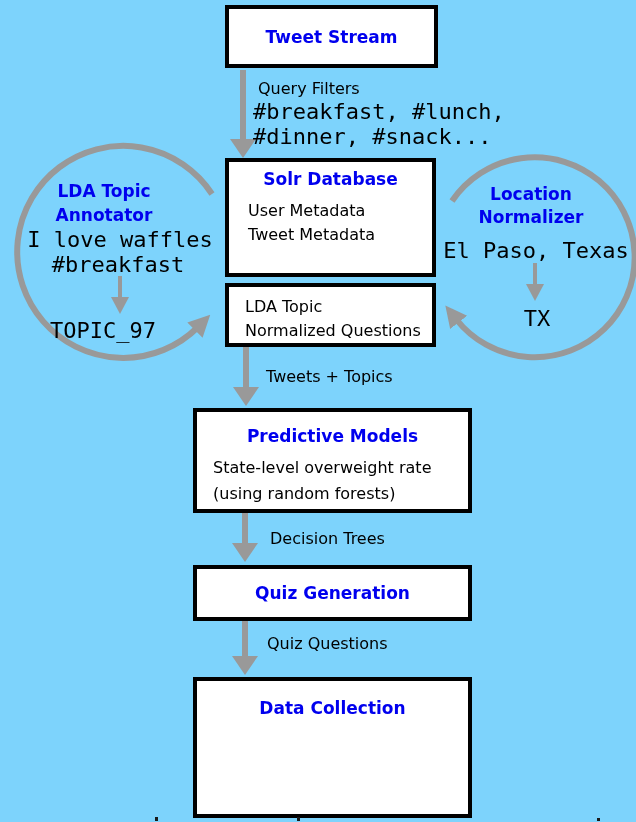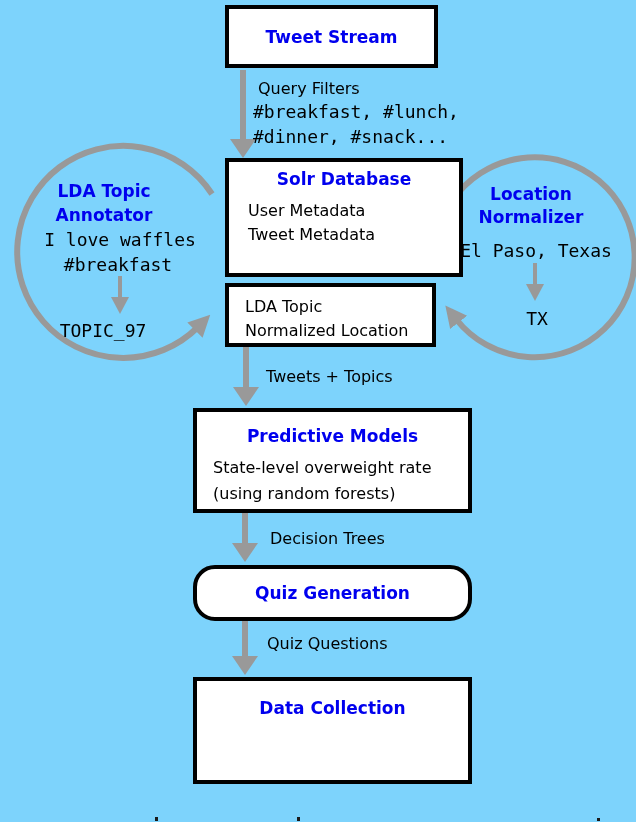--- a/index.html
+++ b/index.html
@@ -8,21 +8,21 @@
     font-family:"DejaVu Sans","Liberation Sans",sans-serif;color:#000;
     overflow:hidden;
   }
   #arrow-layer{position:absolute;left:0;top:0;width:636px;height:822px;pointer-events:none;}
   .box{position:absolute;background:#fff;border:4px solid #000;box-sizing:border-box;}
   .node-title{color:#0000EE;font-weight:bold;font-size:17px;text-align:center;white-space:nowrap;}
   .flex-center{display:flex;align-items:center;justify-content:center;}
   .box-lines{font-size:16px;line-height:24px;white-space:nowrap;}
   .box-lines.wide{line-height:26px;}
   .edge-label{position:absolute;font-size:16px;line-height:19px;white-space:nowrap;}
-  .mono{font-family:"DejaVu Sans Mono","Liberation Mono",monospace;font-size:18px;line-height:21px;white-space:nowrap;}
+  .mono{font-family:"DejaVu Sans Mono","Liberation Mono",monospace;font-size:22px;line-height:21px;white-space:nowrap;}
   .circle-line{position:absolute;text-align:center;white-space:nowrap;}
   .circle-title{color:#0000EE;font-weight:bold;font-size:17px;line-height:20px;}
   .frag{position:absolute;background:#1a1a1a;}
 </style>
 </head>
 <body>
 
 <div id="stage">
 
   <svg id="arrow-layer" width="636" height="822" viewBox="0 0 636 822" xmlns="http://www.w3.org/2000/svg">
@@ -67,32 +67,32 @@
   </svg>
 
   <div class="box flex-center" style="left:225px;top:5px;width:213px;height:63px;">
     <div class="node-title">Tweet Stream</div>
   </div>
 
   <div class="edge-label" style="left:258px;top:79px;">Query Filters</div>
   <div class="edge-label mono" style="left:253px;top:101px;">#breakfast, #lunch,</div>
   <div class="edge-label mono" style="left:253px;top:126px;">#dinner, #snack...</div>
 
-  <div class="box" style="left:225px;top:158px;width:238px;height:119px;">
+  <div class="box" style="left:225px;top:158px;width:211px;height:119px;">
     <div class="node-title" style="margin-top:7px;">Solr Database</div>
     <div class="box-lines" style="margin-top:10px;padding-left:19px;">
       <div>User Metadata</div>
       <div>Tweet Metadata</div>
     </div>
   </div>
 
   <div class="box" style="left:225px;top:283px;width:211px;height:64px;">
     <div class="box-lines" style="padding:8px 0 0 16px;">
       <div>LDA Topic</div>
-      <div>Normalized Location</div>
+      <div>Normalized Questions</div>
     </div>
   </div>
 
   <div class="circle-line circle-title" style="left:1px;top:181px;width:206px;">LDA Topic</div>
   <div class="circle-line circle-title" style="left:1px;top:205px;width:206px;">Annotator</div>
   <div class="circle-line mono" style="left:17px;top:229px;width:206px;">I love waffles</div>
   <div class="circle-line mono" style="left:15px;top:254px;width:206px;">#breakfast</div>
   <div class="circle-line mono" style="left:0px;top:320px;width:206px;">TOPIC_97</div>
 
   <div class="circle-line circle-title" style="left:431px;top:184px;width:200px;">Location</div>
@@ -105,27 +105,27 @@
   <div class="box" style="left:193px;top:408px;width:279px;height:105px;">
     <div class="node-title" style="margin-top:14px;">Predictive Models</div>
     <div class="box-lines wide" style="margin-top:9px;padding-left:16px;">
       <div>State-level overweight rate</div>
       <div>(using random forests)</div>
     </div>
   </div>
 
   <div class="edge-label" style="left:270px;top:529px;">Decision Trees</div>
 
-  <div class="box flex-center" style="left:193px;top:565px;width:279px;height:56px;border-radius:22px;">
+  <div class="box flex-center" style="left:193px;top:565px;width:279px;height:56px;">
     <div class="node-title">Quiz Generation</div>
   </div>
 
   <div class="edge-label" style="left:267px;top:634px;">Quiz Questions</div>
 
-  <div class="box" style="left:193px;top:677px;width:279px;height:107px;">
+  <div class="box" style="left:193px;top:677px;width:279px;height:141px;">
     <div class="node-title" style="margin-top:17px;">Data Collection</div>
   </div>
 
   <div class="frag" style="left:155px;top:817px;width:3px;height:4px;"></div>
   <div class="frag" style="left:297px;top:817px;width:3px;height:4px;"></div>
   <div class="frag" style="left:597px;top:818px;width:3px;height:3px;"></div>
 
 </div>
 
 </body></html>

